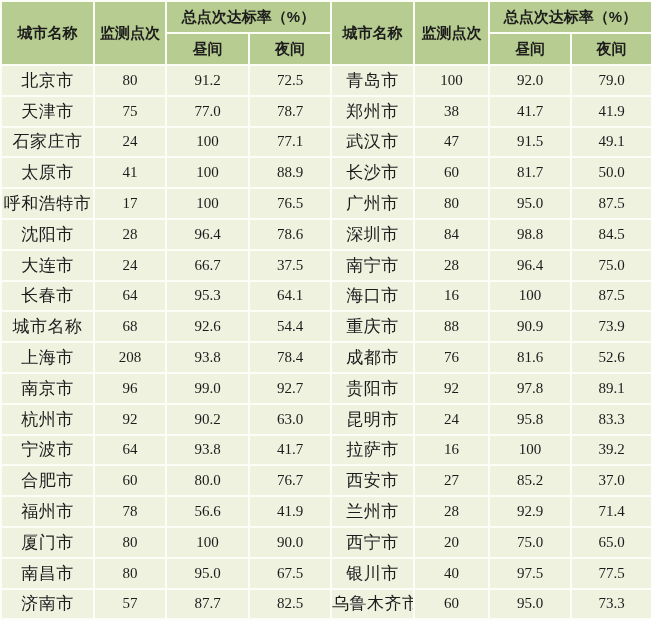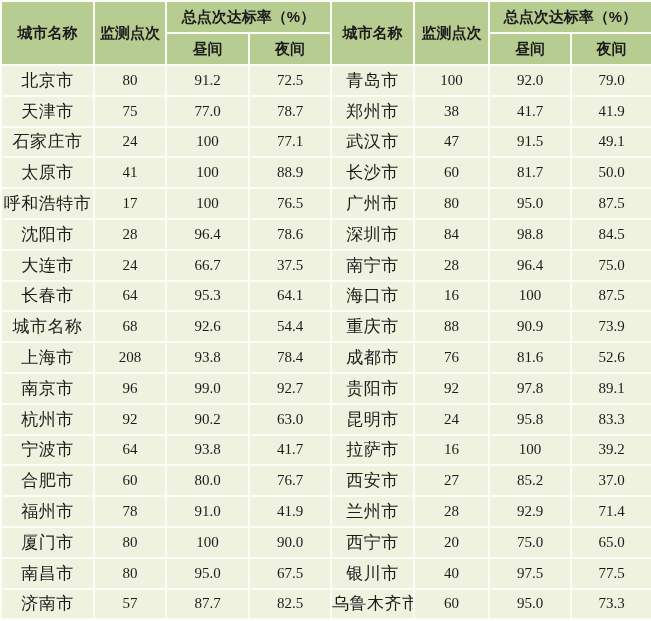--- a/index.html
+++ b/index.html
@@ -211,21 +211,21 @@
         <td class="num">80.0</td>
         <td class="num">76.7</td>
         <td class="city">西安市</td>
         <td class="num">27</td>
         <td class="num">85.2</td>
         <td class="num">37.0</td>
       </tr>
       <tr>
         <td class="city">福州市</td>
         <td class="num">78</td>
-        <td class="num">91.0</td>
+        <td class="num">56.6</td>
         <td class="num">41.9</td>
         <td class="city">兰州市</td>
         <td class="num">28</td>
         <td class="num">92.9</td>
         <td class="num">71.4</td>
       </tr>
       <tr>
         <td class="city">厦门市</td>
         <td class="num">80</td>
         <td class="num">100</td>

